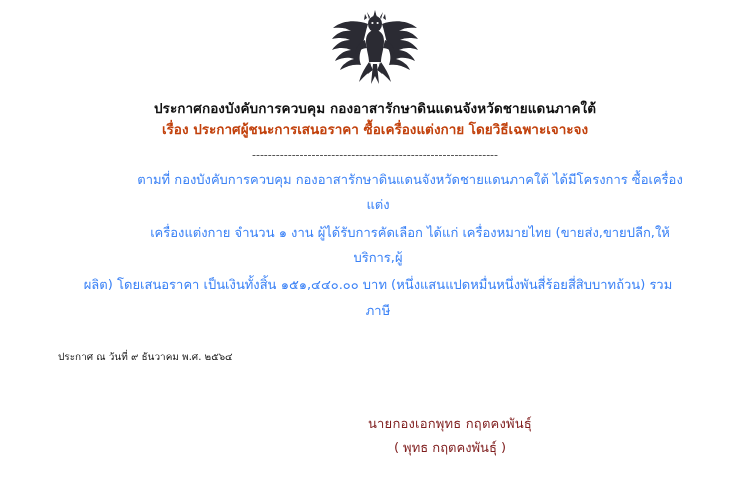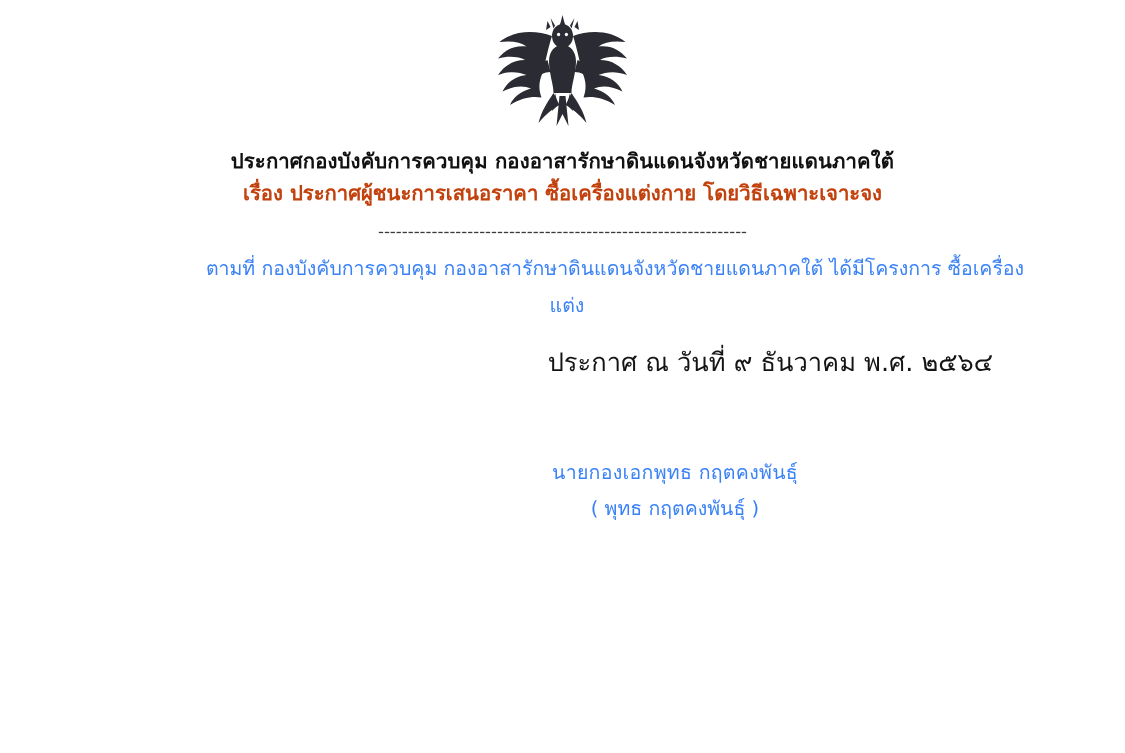--- a/index.html
+++ b/index.html
@@ -68,36 +68,36 @@
     color: #3b82f6;
     text-align: center;
     text-indent: 64px;
     margin: 0 0 2px 0;
     padding: 0 8px 0 14px;
   }
   .para.no-indent {
     text-indent: 0;
   }
   .date-line {
-    margin-top: 8px;
-    text-align: right;
-    font-size: 17px;
+    margin-top: 24px;
+    text-align: left;
+    font-size: 10px;
     line-height: 1.9;
     color: #141414;
     padding-right: 30px;
   }
   .sign-block {
     margin-top: 46px;
     text-align: center;
     padding-left: 150px;
   }
   .sign-line {
     font-size: 13px;
     line-height: 1.85;
-    color: #3b82f6;
+    color: #7f1d1d;
   }
   .sign-name {
     letter-spacing: 0.2px;
   }
 </style>
 </head>
 <body>
 
 <div class="page">
 
@@ -143,20 +143,22 @@
 
   <div class="title-block">
     <div class="title-line">ประกาศกองบังคับการควบคุม กองอาสารักษาดินแดนจังหวัดชายแดนภาคใต้</div>
     <div class="title-line-2">เรื่อง ประกาศผู้ชนะการเสนอราคา ซื้อเครื่องแต่งกาย โดยวิธีเฉพาะเจาะจง</div>
   </div>
 
   <div class="divider">--------------------------------------------------------------</div>
 
   <div class="body-block">
     <div class="para">ตามที่ กองบังคับการควบคุม กองอาสารักษาดินแดนจังหวัดชายแดนภาคใต้ ได้มีโครงการ ซื้อเครื่องแต่ง</div>
+    <div class="para">เครื่องแต่งกาย จำนวน ๑ งาน ผู้ได้รับการคัดเลือก ได้แก่ เครื่องหมายไทย (ขายส่ง,ขายปลีก,ให้บริการ,ผู้</div>
+    <div class="para no-indent">ผลิต) โดยเสนอราคา เป็นเงินทั้งสิ้น ๑๕๑,๔๔๐.๐๐ บาท (หนึ่งแสนแปดหมื่นหนึ่งพันสี่ร้อยสี่สิบบาทถ้วน) รวมภาษี</div>
   </div>
 
   <div class="date-line">ประกาศ ณ วันที่  ๙ ธันวาคม พ.ศ. ๒๕๖๔</div>
 
   <div class="sign-block">
     <div class="sign-line sign-name">นายกองเอกพุทธ กฤตคงพันธุ์</div>
     <div class="sign-line">( พุทธ  กฤตคงพันธุ์ )</div>
 
   </div>
 

